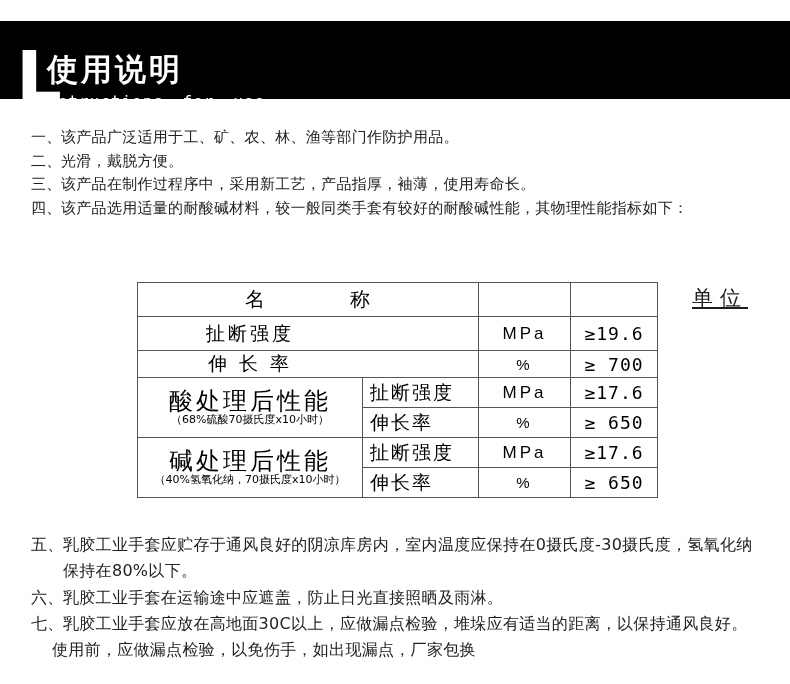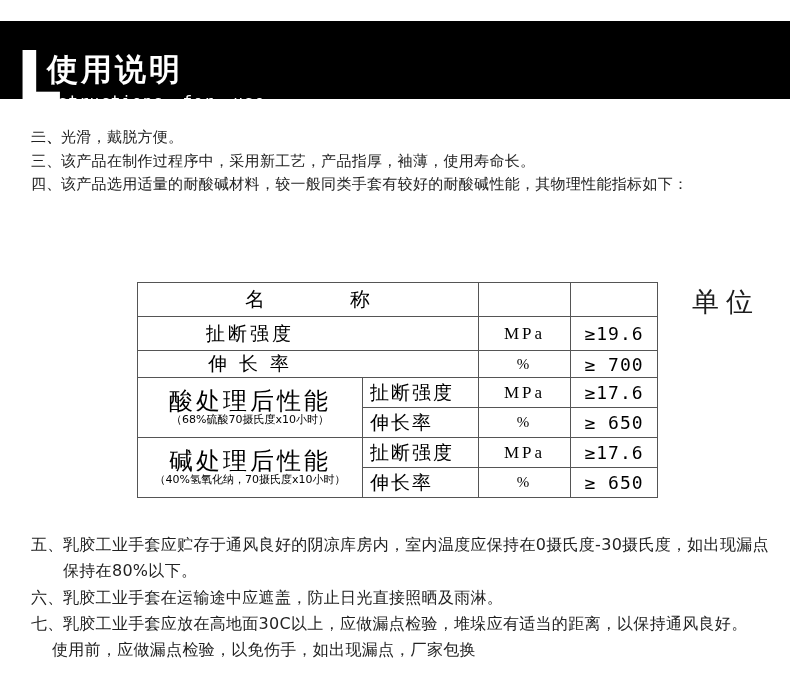--- a/index.html
+++ b/index.html
@@ -121,59 +121,60 @@
     white-space: nowrap;
   }
   .c-sub {
     font-size: 19px;
     letter-spacing: 2px;
     text-align: left !important;
     padding-left: 7px;
     white-space: nowrap;
   }
   .c-unit {
-    font-family: Liberation Serif, serif;
+    font-family: Liberation Sans, sans-serif;
     font-size: 17px;
     letter-spacing: 3px;
     white-space: nowrap;
   }
   .c-pct { font-size: 15px; }
   .c-val {
     font-family: "DejaVu Sans Mono", "Liberation Mono", monospace;
     font-size: 18px;
     letter-spacing: 1px;
     white-space: pre;
   }
   .r-lg td { height: 34px; }
   .r-md td { height: 17px; }
   .r-sm td { height: 30px; }
 
   .unit-note {
     position: absolute;
     left: 692px; top: 284px;
-    font-size: 27px;
+    font-size: 21px;
     letter-spacing: 7px;
     color: #1d1d1d;
     white-space: nowrap;
+    text-decoration: underline;
   }
 </style>
 </head>
 <body>
 
 <div class="page">
 
   <div class="banner">
     <span class="banner-initial">L</span>
     <span class="banner-title">使用说明</span>
     <span class="banner-subtitle">nstructions for use</span>
   </div>
 
   <div class="intro-block">
     <div class="tline">
-      <span class="lbl">一、</span>
+      <span class="lbl">一、</span><span>该产品广泛适用于工、矿、农、林、渔等部门作防护用品。</span>
     </div>
     <div class="tline">
       <span class="lbl">二、</span>
     </div>
     <div class="tline">
       <span>光滑，戴脱方便。</span>
     </div>
     <div class="tline">
       <span class="lbl">三、</span><span>该产品在制作过程序中，采用新工艺，产品指厚，袖薄，使用寿命长。</span>
     </div>
@@ -233,21 +234,21 @@
       <td class="c-unit c-pct">%</td>
       <td class="c-val">≥ 650</td>
     </tr>
   </tbody>
     </table>
 
   <div class="unit-note">单位</div>
 
   <div class="storage-block">
     <div class="tline">
-      <span class="lbl">五、</span><span>乳胶工业手套应贮存于通风良好的阴凉库房内，室内温度应保持在0摄氏度-30摄氏度，如出现漏点</span>
+      <span class="lbl">五、</span><span>乳胶工业手套应贮存于通风良好的阴凉库房内，室内温度应保持在0摄氏度-30摄氏度，氢氧化纳</span>
     </div>
     <div class="tline">
       <span>保持在80%以下。</span>
     </div>
     <div class="tline">
       <span class="lbl">六、</span><span>乳胶工业手套在运输途中应遮盖，防止日光直接照晒及雨淋。</span>
     </div>
     <div class="tline">
       <span class="lbl">七、</span><span>乳胶工业手套应放在高地面30C以上，应做漏点检验，堆垛应有适当的距离，以保持通风良好。</span>
     </div>

